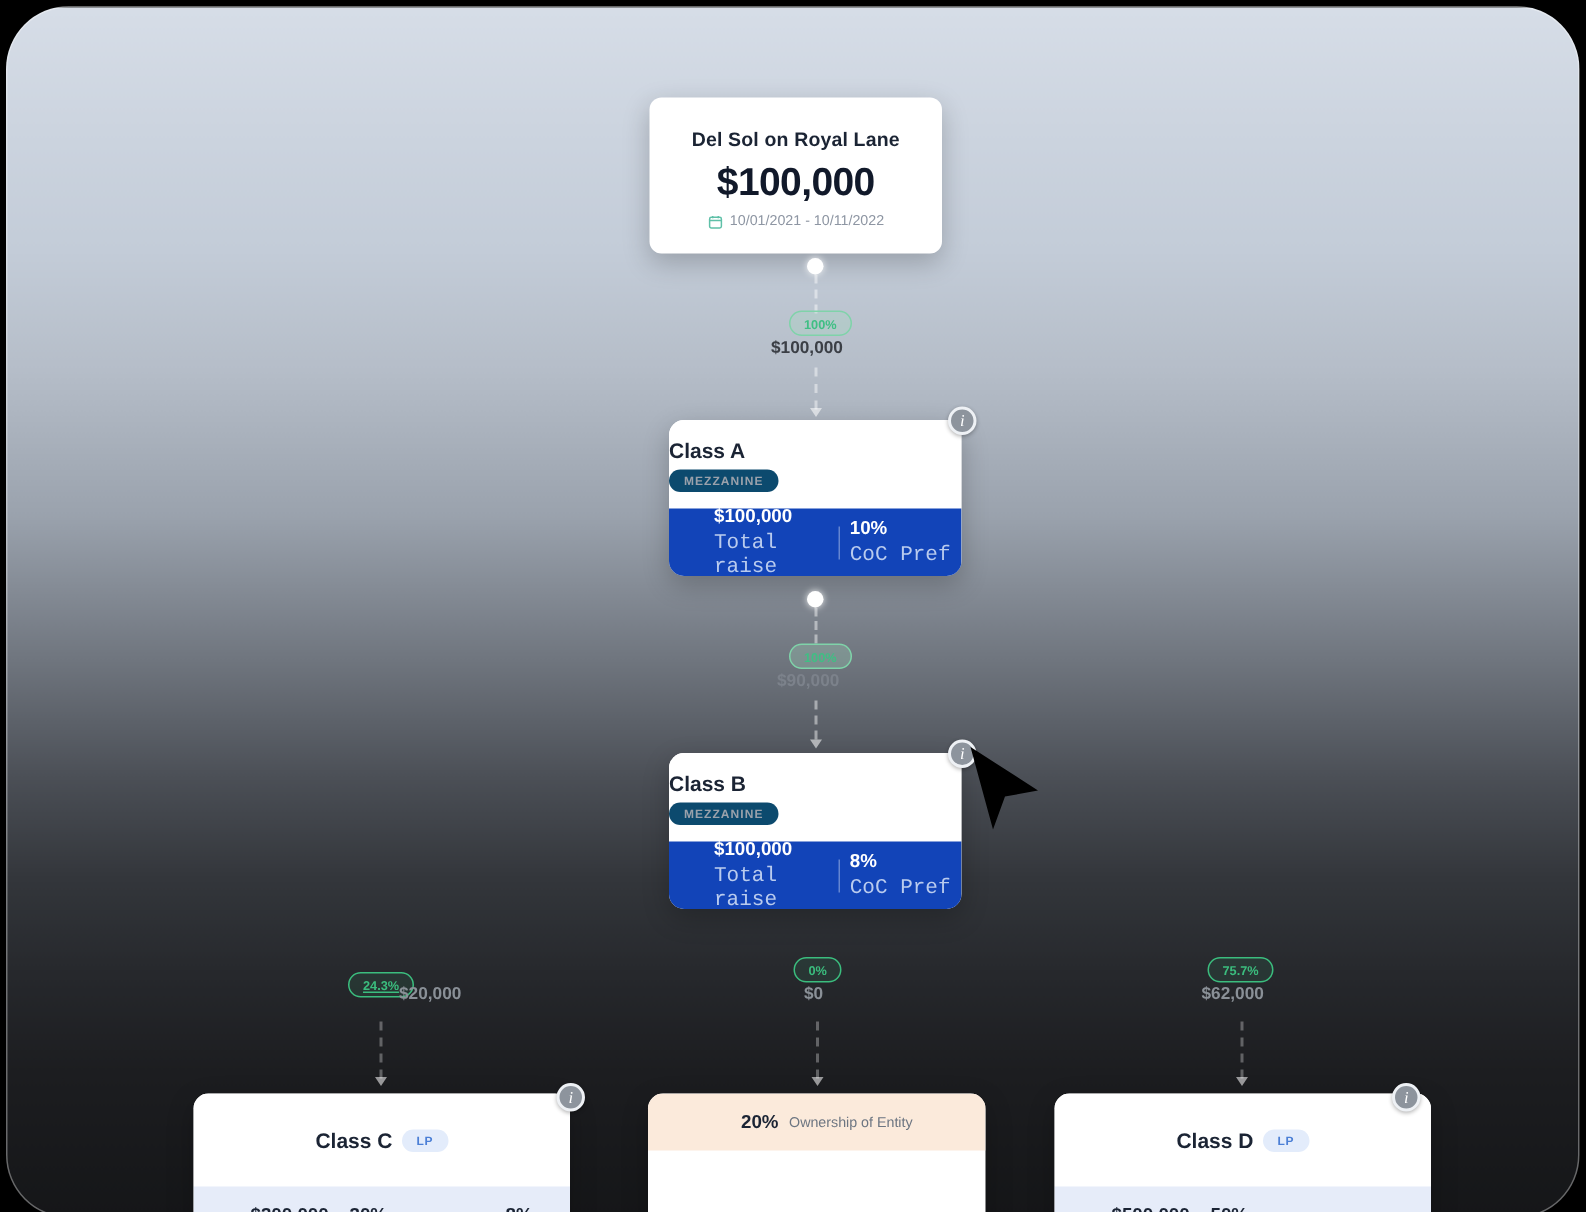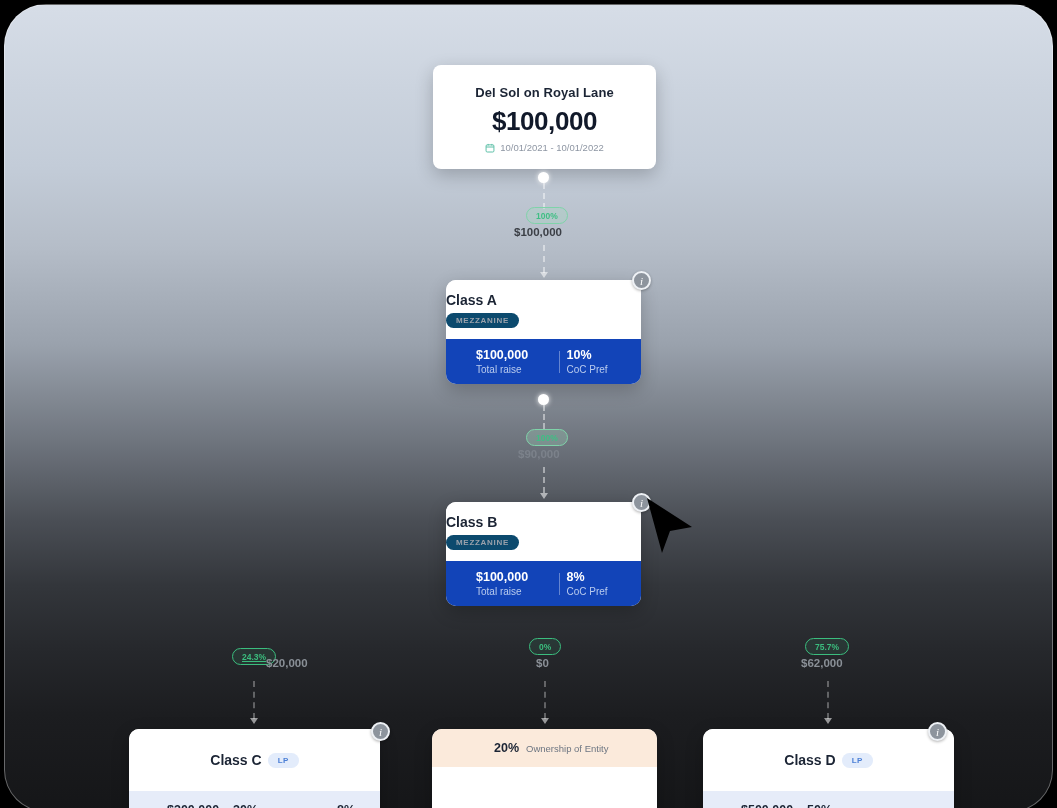--- a/index.html
+++ b/index.html
@@ -45,21 +45,21 @@
     position: absolute;
     background: #ffffff;
     border-radius: 10px;
     box-shadow: 0 6px 18px rgba(0,0,0,0.22);
     overflow: hidden;
   }
 
   
   #project-card {
     left: 428px; top: 60px;
-    width: 223px; height: 104px;
+    width: 195px; height: 104px;
     border-radius: 8px;
     display: flex; flex-direction: column;
     align-items: center; justify-content: center;
     padding-top: 4px;
   }
   #project-card .title {
     font-size: 13px; font-weight: bold; color: #1b2434;
     letter-spacing: .1px;
   }
   #project-card .amount {
@@ -100,21 +100,21 @@
     display: flex; align-items: center;
     padding: 0 0 0 30px;
     position: relative;
   }
   .class-card .stat { width: 76px; }
   .class-card .stat .v {
     font-size: 12.5px; font-weight: bold; color: #ffffff;
     line-height: 1.15;
   }
   .class-card .stat .k {
-    font-size: 10px; color: #b9cbee; margin-top: 2px;
+    font-size: 14px; color: #b9cbee; margin-top: 2px; font-family: Liberation Mono, monospace;
   }
   .vsep {
     position: absolute; left: 113px; top: 12px;
     width: 1px; height: 22px; background: rgba(255,255,255,0.35);
   }
 
   #class-a { left: 441px; top: 275px; }
   #class-b { left: 441px; top: 497px; }
 
   
@@ -228,21 +228,21 @@
         <div class="amount">$100,000</div>
         <div class="daterow">
           <span>
             <svg class="cal-icon" viewBox="0 0 14 14" fill="none" stroke="#5fc0a8" stroke-width="1.4">
               <rect x="1.5" y="2.6" width="11" height="10" rx="1.6"></rect>
               <line x1="1.5" y1="5.6" x2="12.5" y2="5.6"></line>
               <line x1="4.4" y1="1.3" x2="4.4" y2="3.6"></line>
               <line x1="9.6" y1="1.3" x2="9.6" y2="3.6"></line>
             </svg>
           </span>
-          <span>10/01/2021 - 10/01/2022</span>
+          <span>10/01/2021 - 10/11/2022</span>
         </div>
       </div>
 
       <div class="node-dot" style="left:533px; top:167px;"></div>
       <div class="vline" style="left:538px; top:178px; height:26px;"></div>
       <div class="pct-badge light" style="left:521px; top:202px;">100%</div>
       <div class="flow-amt" style="left:509px; top:221px;">$100,000</div>
       <div class="vline" style="left:538px; top:240px; height:28px;"></div>
       <div class="arrow-head" style="left:535px; top:267px;"></div>
 

